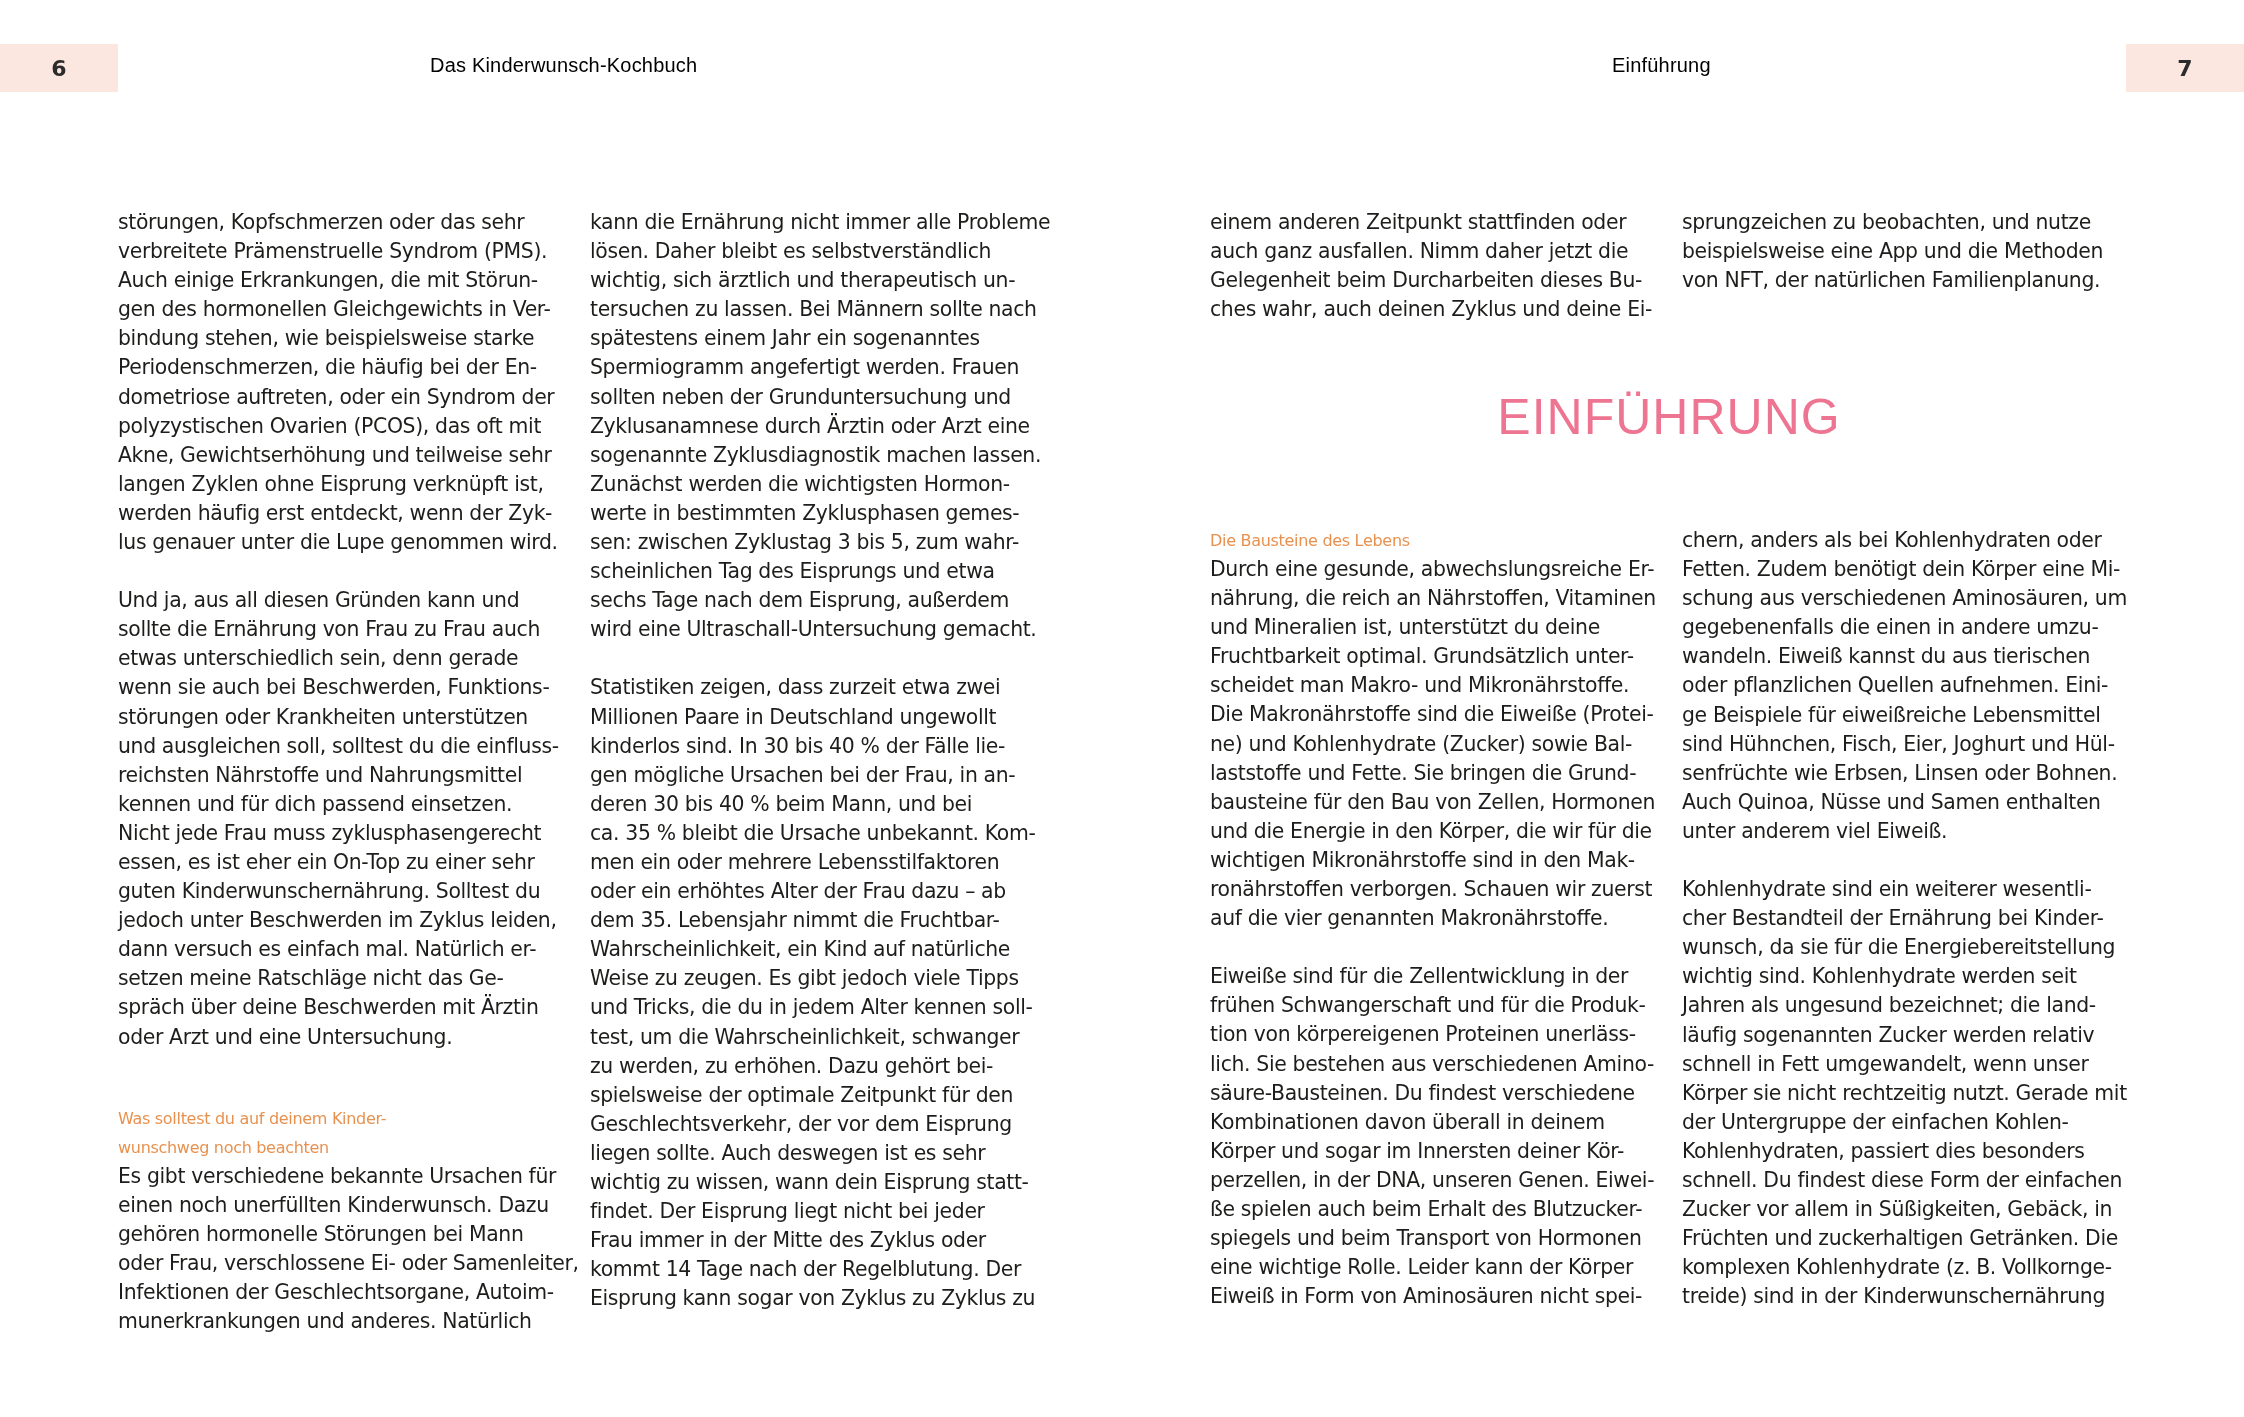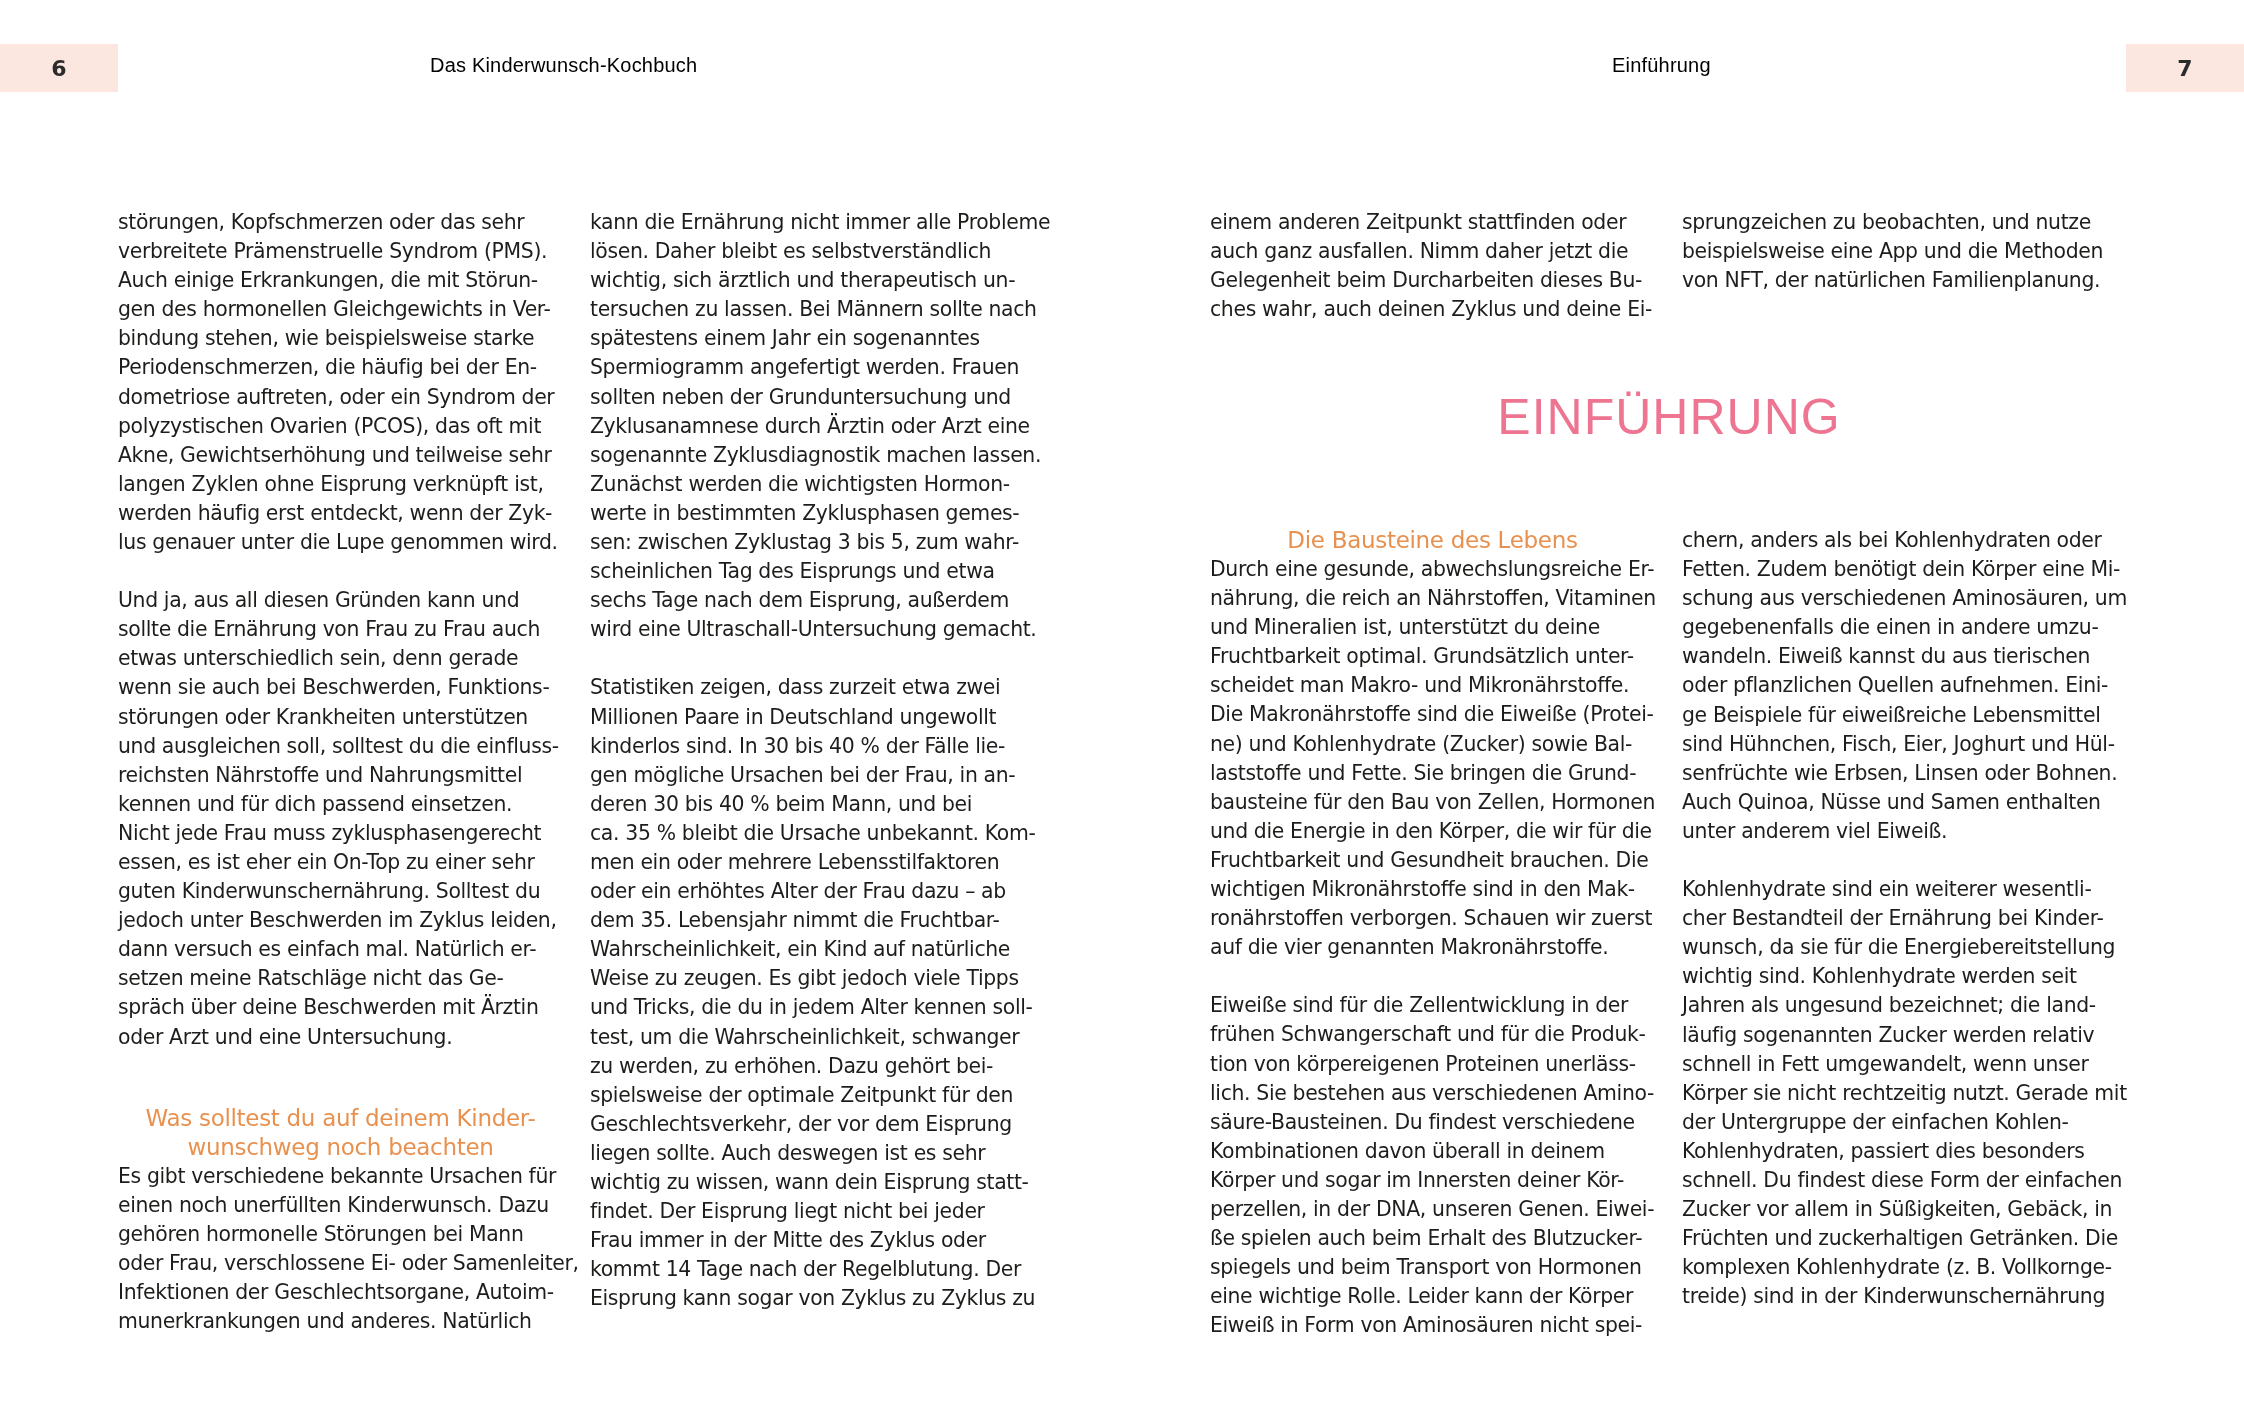--- a/index.html
+++ b/index.html
@@ -20,21 +20,21 @@
   }
   .col {
     position: absolute; width: 445px;
     font-size: 20.4px; line-height: 29.1px; color: #1d1d1b;
     letter-spacing: -0.35px;
   }
   .col p { margin: 0; white-space: nowrap; }
   .col .gap { height: 29px; }
   .col .gap2 { height: 58px; }
   .h2 {
-    color: #e8914f; font-size: 23px; line-height: 29px; letter-spacing: -0.3px; text-align: center;
+    color: #e8914f; font-size: 16px; line-height: 29px; letter-spacing: -0.3px;
   }
   .chapter-title {
     position: absolute; top: 388px; left: 1210px; width: 918px; text-align: center;
     font-family: "Liberation Sans", sans-serif; font-size: 50px; color: #ee7592;
     letter-spacing: 1px;
   }
 </style>
 </head>
 <body>
 
@@ -154,21 +154,20 @@
       <p>Durch eine gesunde, abwechslungsreiche Er-</p>
       <p>nährung, die reich an Nährstoffen, Vitaminen</p>
       <p>und Mineralien ist, unterstützt du deine</p>
       <p>Fruchtbarkeit optimal. Grundsätzlich unter-</p>
       <p>scheidet man Makro- und Mikronährstoffe.</p>
       <p>Die Makronährstoffe sind die Eiweiße (Protei-</p>
       <p>ne) und Kohlenhydrate (Zucker) sowie Bal-</p>
       <p>laststoffe und Fette. Sie bringen die Grund-</p>
       <p>bausteine für den Bau von Zellen, Hormonen</p>
       <p>und die Energie in den Körper, die wir für die</p>
-      <p>Fruchtbarkeit und Gesundheit brauchen. Die</p>
       <p>wichtigen Mikronährstoffe sind in den Mak-</p>
       <p>ronährstoffen verborgen. Schauen wir zuerst</p>
       <p>auf die vier genannten Makronährstoffe.</p>
     </div>
   <div class="gap"></div>
   <div>
       <p>Eiweiße sind für die Zellentwicklung in der</p>
       <p>frühen Schwangerschaft und für die Produk-</p>
       <p>tion von körpereigenen Proteinen unerläss-</p>
       <p>lich. Sie bestehen aus verschiedenen Amino-</p>

